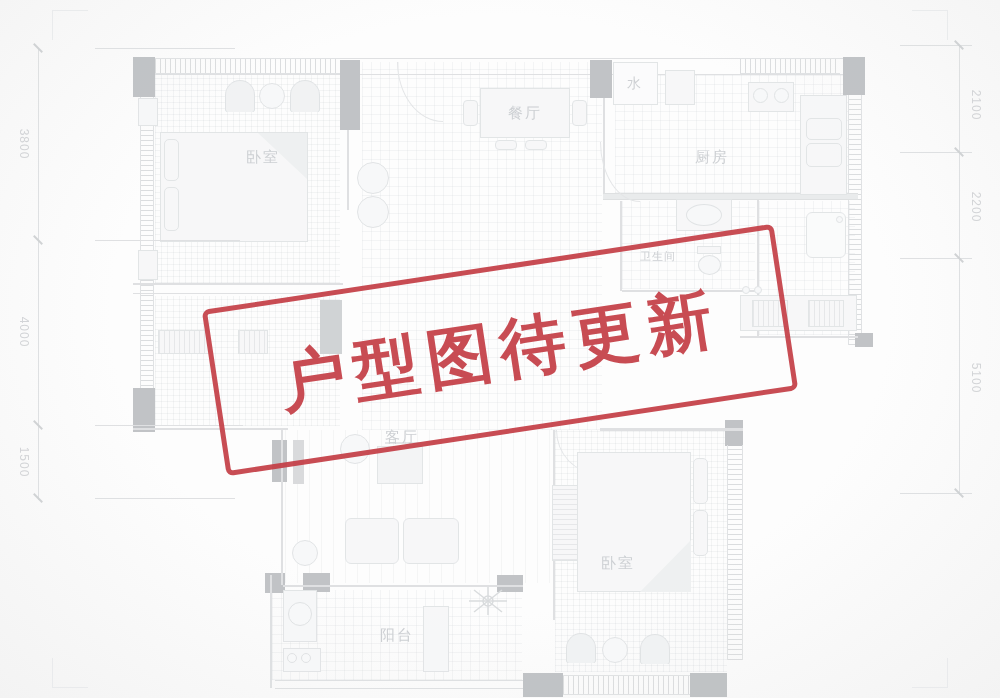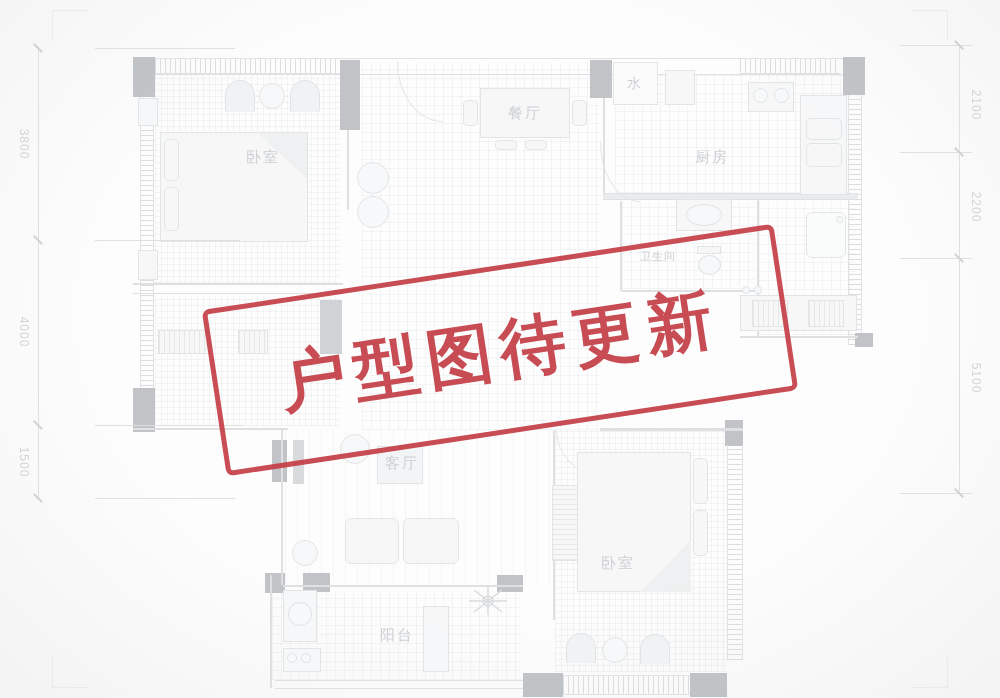--- a/index.html
+++ b/index.html
@@ -187,21 +187,21 @@
     <div class="abs" style="left:640px;top:540px;width:51px;height:52px;background:#eceeef;clip-path:polygon(100% 0,100% 100%,0 100%);"></div>
     <div class="abs archair" style="left:566px;top:633px;width:30px;height:30px;"></div>
     <div class="abs circle" style="left:602px;top:637px;width:26px;height:26px;"></div>
     <div class="abs archair" style="left:640px;top:634px;width:30px;height:30px;"></div>
 
     <div class="abs room-label" style="left:263px;top:157px;">卧室</div>
     <div class="abs room-label" style="left:525px;top:113px;">餐厅</div>
     <div class="abs room-label" style="left:635px;top:84px;font-size:14px;">水</div>
     <div class="abs room-label" style="left:712px;top:157px;">厨房</div>
     <div class="abs room-label" style="left:658px;top:256px;font-size:11px;letter-spacing:1px;">卫生间</div>
-    <div class="abs room-label" style="left:402px;top:463px;">客厅</div>
+    <div class="abs room-label" style="left:402px;top:437px;text-decoration:underline;">客厅</div>
     <div class="abs room-label" style="left:397px;top:635px;">阳台</div>
     <div class="abs room-label" style="left:618px;top:563px;">卧室</div>
 
     <div class="abs line" style="left:38px;top:48px;width:1px;height:452px;"></div>
     <div class="abs line" style="left:95px;top:48px;width:140px;height:1px;"></div>
     <div class="abs line" style="left:95px;top:240px;width:145px;height:1px;"></div>
     <div class="abs line" style="left:95px;top:425px;width:148px;height:1px;"></div>
     <div class="abs line" style="left:95px;top:498px;width:140px;height:1px;"></div>
     <div class="abs tick" style="left:32px;top:47px;"></div>
     <div class="abs tick" style="left:32px;top:239px;"></div>

